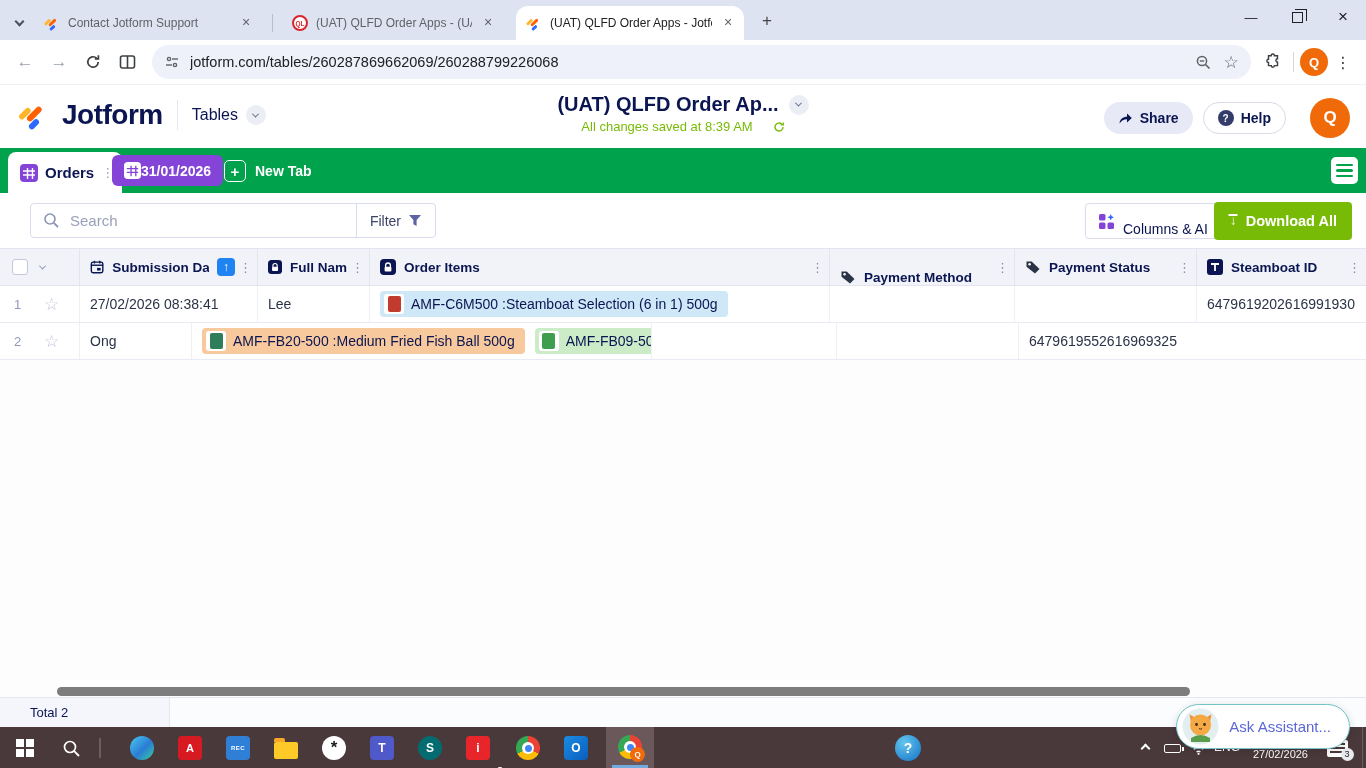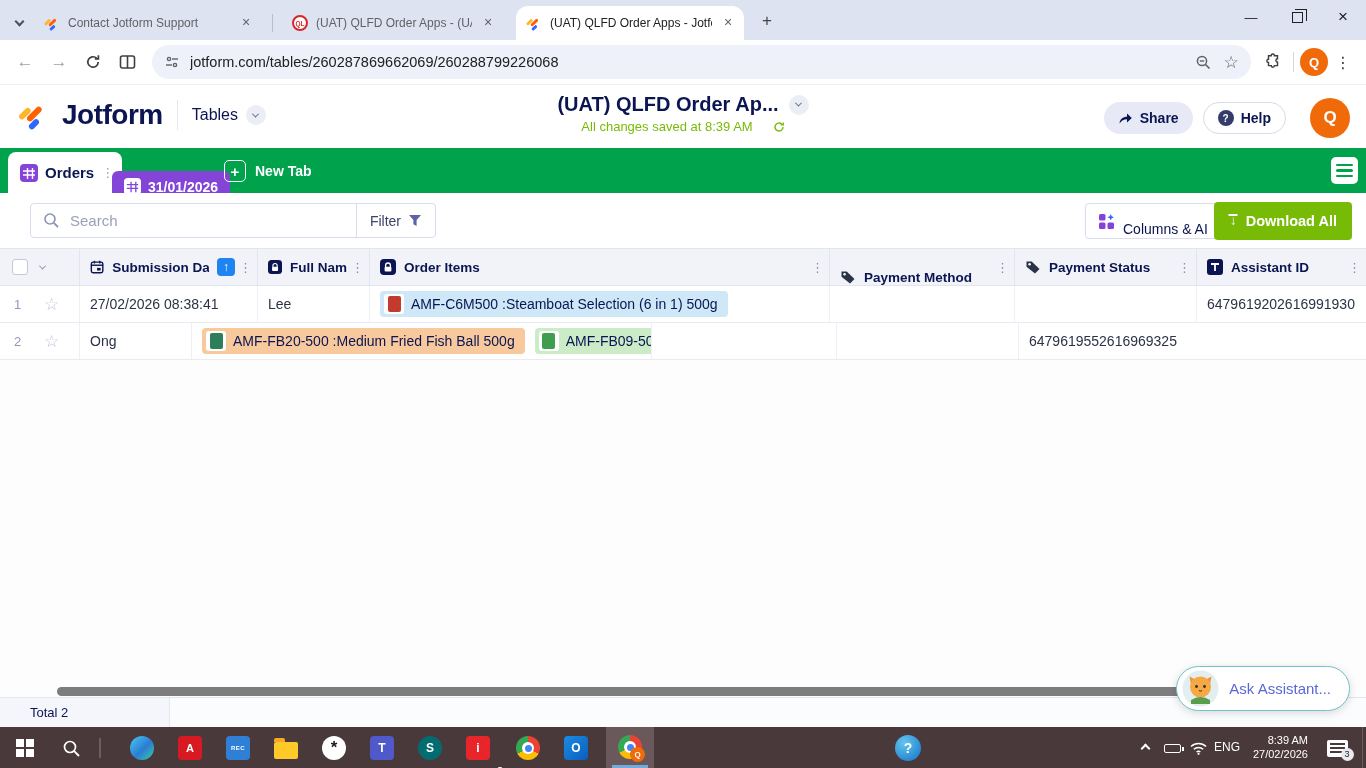--- a/index.html
+++ b/index.html
@@ -55,21 +55,21 @@
   .pill-share { background:#e7e9f7; }
   .pill-help { background:#fff; border:1px solid #d8dbe8; }
   .q-circle { width:16px; height:16px; border-radius:50%; background:#343c6a; color:#fff; font-size:10px; font-weight:bold; display:flex; align-items:center; justify-content:center; }
   .avatar-lg { width:40px; height:40px; border-radius:50%; background:#f06a0a; color:#fff; font-size:17px; font-weight:bold; display:flex; align-items:center; justify-content:center; margin-left:14px; cursor:pointer; }
 
   
   .green-bar { position:absolute; top:148px; left:0; right:0; height:45px; background:#00a24c; }
   .sheet-tab-orders { position:absolute; left:8px; bottom:0; height:41px; background:#fff; border-radius:8px 8px 0 0; display:flex; align-items:center; gap:7px; padding:0 8px 0 12px; cursor:pointer; }
   .sheet-tab-orders .lbl { font-size:15px; font-weight:bold; color:#0a1551; }
   .tab-dots { color:#9aa0bd; font-size:13px; letter-spacing:0; cursor:pointer; }
-  .sheet-tab-date { position:absolute; left:112px; top:7px; height:31px; background:#8544d8; border-radius:6px; display:flex; align-items:center; gap:7px; padding:4px 12px; cursor:pointer;margin-top:16px; }
+  .sheet-tab-date { position:absolute; left:112px; top:7px; height:31px; background:#8544d8; border-radius:6px; display:flex; align-items:center; gap:0; padding:4px 12px; cursor:pointer; }
   .sheet-tab-date .lbl { font-size:14px; font-weight:bold; color:#fff; }
   .new-tab-btn { position:absolute; left:224px; top:9px; height:28px; display:flex; align-items:center; gap:9px; cursor:pointer; }
   .plus-box { width:22px; height:22px; border:1.6px solid #fff; border-radius:5px; color:#fff; font-size:15px; font-weight:bold; display:flex; align-items:center; justify-content:center; }
   .new-tab-lbl { font-size:14px; font-weight:bold; color:#fff; }
   .bar-menu { position:absolute; right:8px; top:9px; width:27px; height:27px; background:#fff; border-radius:5px; display:flex; flex-direction:column; justify-content:center; gap:3px; padding:0 5px; cursor:pointer; }
   .bar-menu i { display:block; height:2.5px; background:#00a24c; border-radius:2px; }
 
   
   .filter-row { position:absolute; top:193px; left:0; right:0; height:55px; background:#fff; }
   .search-wrap { position:absolute; left:30px; top:10px; width:406px; height:35px; border:1px solid #d8dcec; border-radius:4px; display:flex; align-items:center; }
@@ -104,21 +104,21 @@
   .thumb { width:20px; height:20px; border-radius:3px; background:#fff; display:flex; align-items:center; justify-content:center; flex:none; }
   .thumb i { display:block; width:13px; height:16px; border-radius:2px; }
   .thumb-red i { background:#c23b2e; } .thumb-teal i { background:#2e7d5b; } .thumb-green i { background:#3f9e4d; }
   .tbody-empty { position:absolute; top:360px; left:0; right:0; bottom:71px; background:#fdfdfe; }
   .hscroll-thumb { position:absolute; top:687px; left:57px; width:1133px; height:9px; background:#7d7d7d; border-radius:5px; cursor:grab; }
   .tfooter { position:absolute; top:697px; left:0; right:0; height:30px; background:#fbfcfe; border-top:1px solid #e4e7f2; display:flex; }
   .tfooter-left { width:170px; height:100%; background:#f4f6fb; border-right:1px solid #e4e7f2; display:flex; align-items:center; padding-left:30px; }
   .total-lbl { font-size:13px; color:#0a1551; }
 
   
-  .assistant { position:absolute; right:16px; top:666px; height:45px; background:#fff; border:1.5px solid #74c3c9; border-radius:24px; display:flex; align-items:center; gap:10px; padding:0 18px 0 5px; z-index:30; box-shadow:0 2px 8px rgba(0,0,0,.15); cursor:pointer; }
+  .assistant { position:absolute; right:16px; top:704px; height:45px; background:#fff; border:1.5px solid #74c3c9; border-radius:24px; display:flex; align-items:center; gap:10px; padding:0 18px 0 5px; z-index:30; box-shadow:0 2px 8px rgba(0,0,0,.15); cursor:pointer; }
   .assistant .lbl { font-size:15px; color:#5a68d6; white-space:nowrap; }
 
   
   .taskbar { position:absolute; top:727px; left:0; right:0; height:41px; background:#4a393b; }
   .tsk { position:absolute; top:6px; width:30px; height:30px; display:flex; align-items:center; justify-content:center; cursor:pointer; }
   .win-grid { display:grid; grid-template-columns:8px 8px; grid-template-rows:8px 8px; gap:1.5px; }
   .win-grid i { background:#fff; display:block; }
   .tsk-sep { position:absolute; top:11px; width:2px; height:20px; background:#6e5c5e; }
   .ico-sq { width:24px; height:24px; border-radius:4px; display:flex; align-items:center; justify-content:center; color:#fff; font-weight:bold; }
   .edge-ball { width:24px; height:24px; border-radius:50%; background:linear-gradient(135deg,#49c9f2 0%,#2b7cd3 55%,#35d0a0 100%); }
@@ -393,21 +393,21 @@
           <circle cx="4.6" cy="5.2" r="1.2" fill="#fff"></circle>
         </svg>
       <span class="lbl">Payment Status</span>
       <span class="th-dots">⋮</span>
     </div>
     <div class="th c6" style="border-right:none;">
       <svg width="16" height="16" viewBox="0 0 16 16">
           <rect width="16" height="16" rx="3" fill="#0a1551"></rect>
           <path d="M4 5h8M8 5v7" stroke="#fff" stroke-width="1.8"></path>
         </svg>
-      <span class="lbl">Assistant ID</span>
+      <span class="lbl">Steamboat ID</span>
       <span class="th-dots">⋮</span>
     </div>
   </div>
 
   <div class="trow" style="top:286px;">
     <div class="td c0" style="gap:10px;padding-left:14px;">
       <span class="row-num">1</span>
       <span class="row-star">☆</span>
     </div>
     <div class="td c1">

